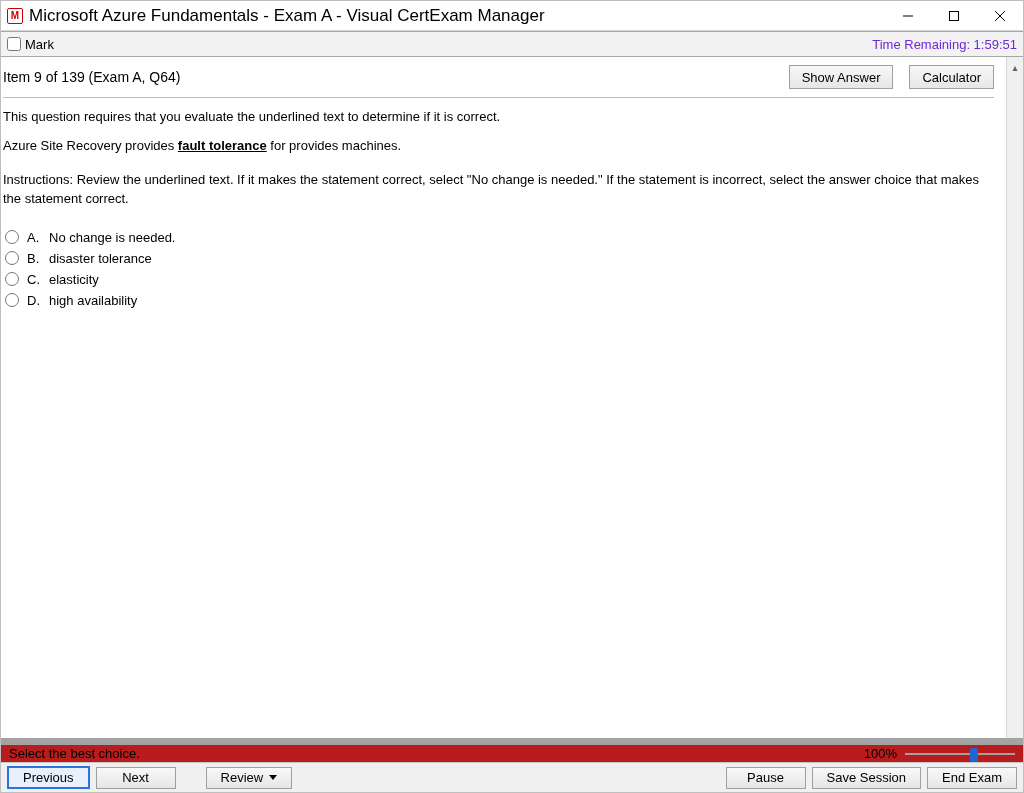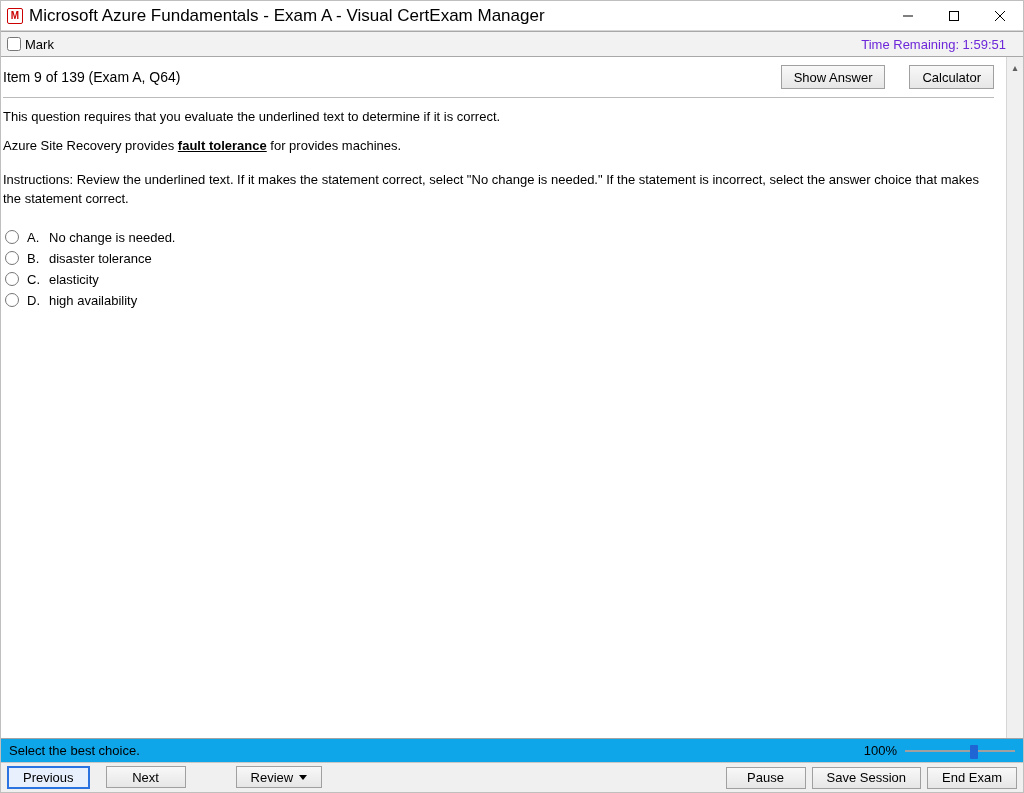--- a/index.html
+++ b/index.html
@@ -46,21 +46,21 @@
     color: #000;
   }
   .winbtn svg { stroke: #000; stroke-width: 1; }
   
   .markbar {
     height: 26px;
     background: #f2f2f2;
     border-top: 1px solid #a8a8a8;
     border-bottom: 1px solid #a8a8a8;
     display: flex; align-items: center;
-    padding: 0 17px 0 4px;
+    padding: 0 6px 0 4px;
     font-size: 13px;
   }
   .markbar input[type=checkbox] {
     width: 14px; height: 14px; margin: 0 4px 0 2px;
   }
   .markbar .marklabel { color: #000; }
   .markbar .timer { margin-left: auto; color: #6d28d9; }
   
   .contentwrap {
     flex: 1;
@@ -87,21 +87,21 @@
     color:#606060; font-size:10px;
   }
   
   .itemheader {
     display: flex; align-items: center;
     margin-bottom: 8px;
     padding-bottom: 8px;
     border-bottom: 1px solid #bbb;
   }
   .itemheader .label { font-size: 14px; color:#000; }
-  .itemheader .btns { margin-left: auto; display: flex; gap: 24px; }
+  .itemheader .btns { margin-left: auto; display: flex; gap: 16px; }
   .btn {
     background: linear-gradient(#f8f8f8, #e6e6e6);
     border: 1px solid #a0a0a0;
     padding: 3px 12px;
     font-size: 13px;
     color: #000;
     cursor: pointer;
     min-height: 24px;
     display: inline-flex; align-items: center; justify-content: center;
   }
@@ -116,22 +116,22 @@
     padding: 3px 0;
     font-size: 13px;
   }
   .choice input[type=radio] {
     width: 14px; height: 14px; margin: 0 8px 0 2px;
   }
   .choice .letter { width: 22px; }
   
   .status {
     height: 24px;
-    background: #0ea5e9;
-    border-top: 1px solid #a3a3a3;
+    background: #b91c1c;
+    border-top: 7px solid #a3a3a3;
     display: flex; align-items: center;
     padding: 0 8px;
     font-size: 13px;
   }
   .status .instrtext { color: #000; }
   .status .zoom { margin-left: auto; display: flex; align-items: center; gap: 8px; }
   .slider {
     position: relative;
     width: 110px; height: 16px;
   }
@@ -144,21 +144,21 @@
     left: 65px;
   }
   
   .buttonbar {
     height: 30px;
     background: #f0f0f0;
     border-top: 1px solid #c8c8c8;
     display: flex; align-items: center;
     padding: 3px 6px;
   }
-  .buttonbar .left { display: flex; gap: 16px; align-items: flex-start; }
+  .buttonbar .left { display: flex; gap: 6px; align-items: center; }
   .buttonbar .right { margin-left: auto; display: flex; gap: 6px; }
   .btn.sm { padding: 2px 14px; min-width: 80px; min-height: 22px; }
   .btn.review { min-width: 80px; }
   .caret {
     display:inline-block; margin-left:6px;
     width:0; height:0; border-left:4px solid transparent; border-right:4px solid transparent;
     border-top:5px solid #000;
   }
 </style>
 </head>

